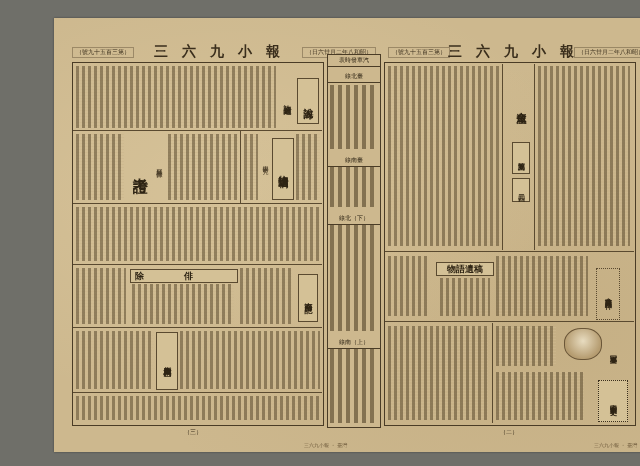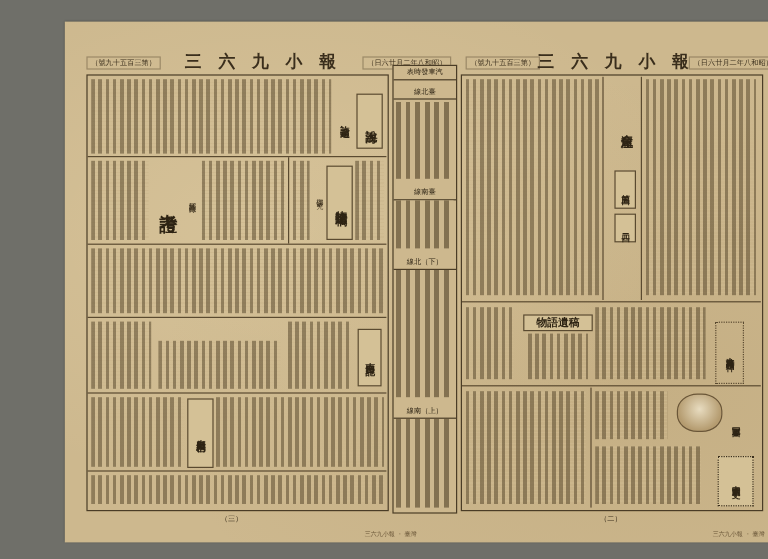--- a/index.html
+++ b/index.html
@@ -72,20 +72,23 @@
     <div class="textblock" style="left:190px;top:116px;width:14px;height:66px;"></div>
     <div class="textblock" style="left:242px;top:116px;width:24px;height:66px;"></div>
 
     <div class="rule-h" style="left:19px;top:185px;width:249px;"></div>
 
     <div class="textblock" style="left:22px;top:189px;width:244px;height:54px;"></div>
 
     <div class="rule-h" style="left:19px;top:246px;width:249px;"></div>
 
     <div class="textblock" style="left:22px;top:250px;width:50px;height:56px;"></div>
+    <div class="headline-box" style="left:76px;top:251px;width:106px;height:12px;font-size:9px;letter-spacing:40px;">
+      <span>除俳</span>
+    </div>
     <div class="textblock" style="left:78px;top:266px;width:102px;height:40px;"></div>
     <div class="textblock" style="left:186px;top:250px;width:52px;height:56px;"></div>
     <div class="headline-box" style="left:244px;top:256px;width:18px;height:46px;font-size:8px;">
       <span class="vert">南海日記</span>
     </div>
 
     <div class="rule-h" style="left:19px;top:309px;width:249px;"></div>
 
     <div class="textblock" style="left:22px;top:313px;width:78px;height:58px;"></div>
     <div class="headline-box" style="left:102px;top:314px;width:20px;height:56px;font-size:8px;">

